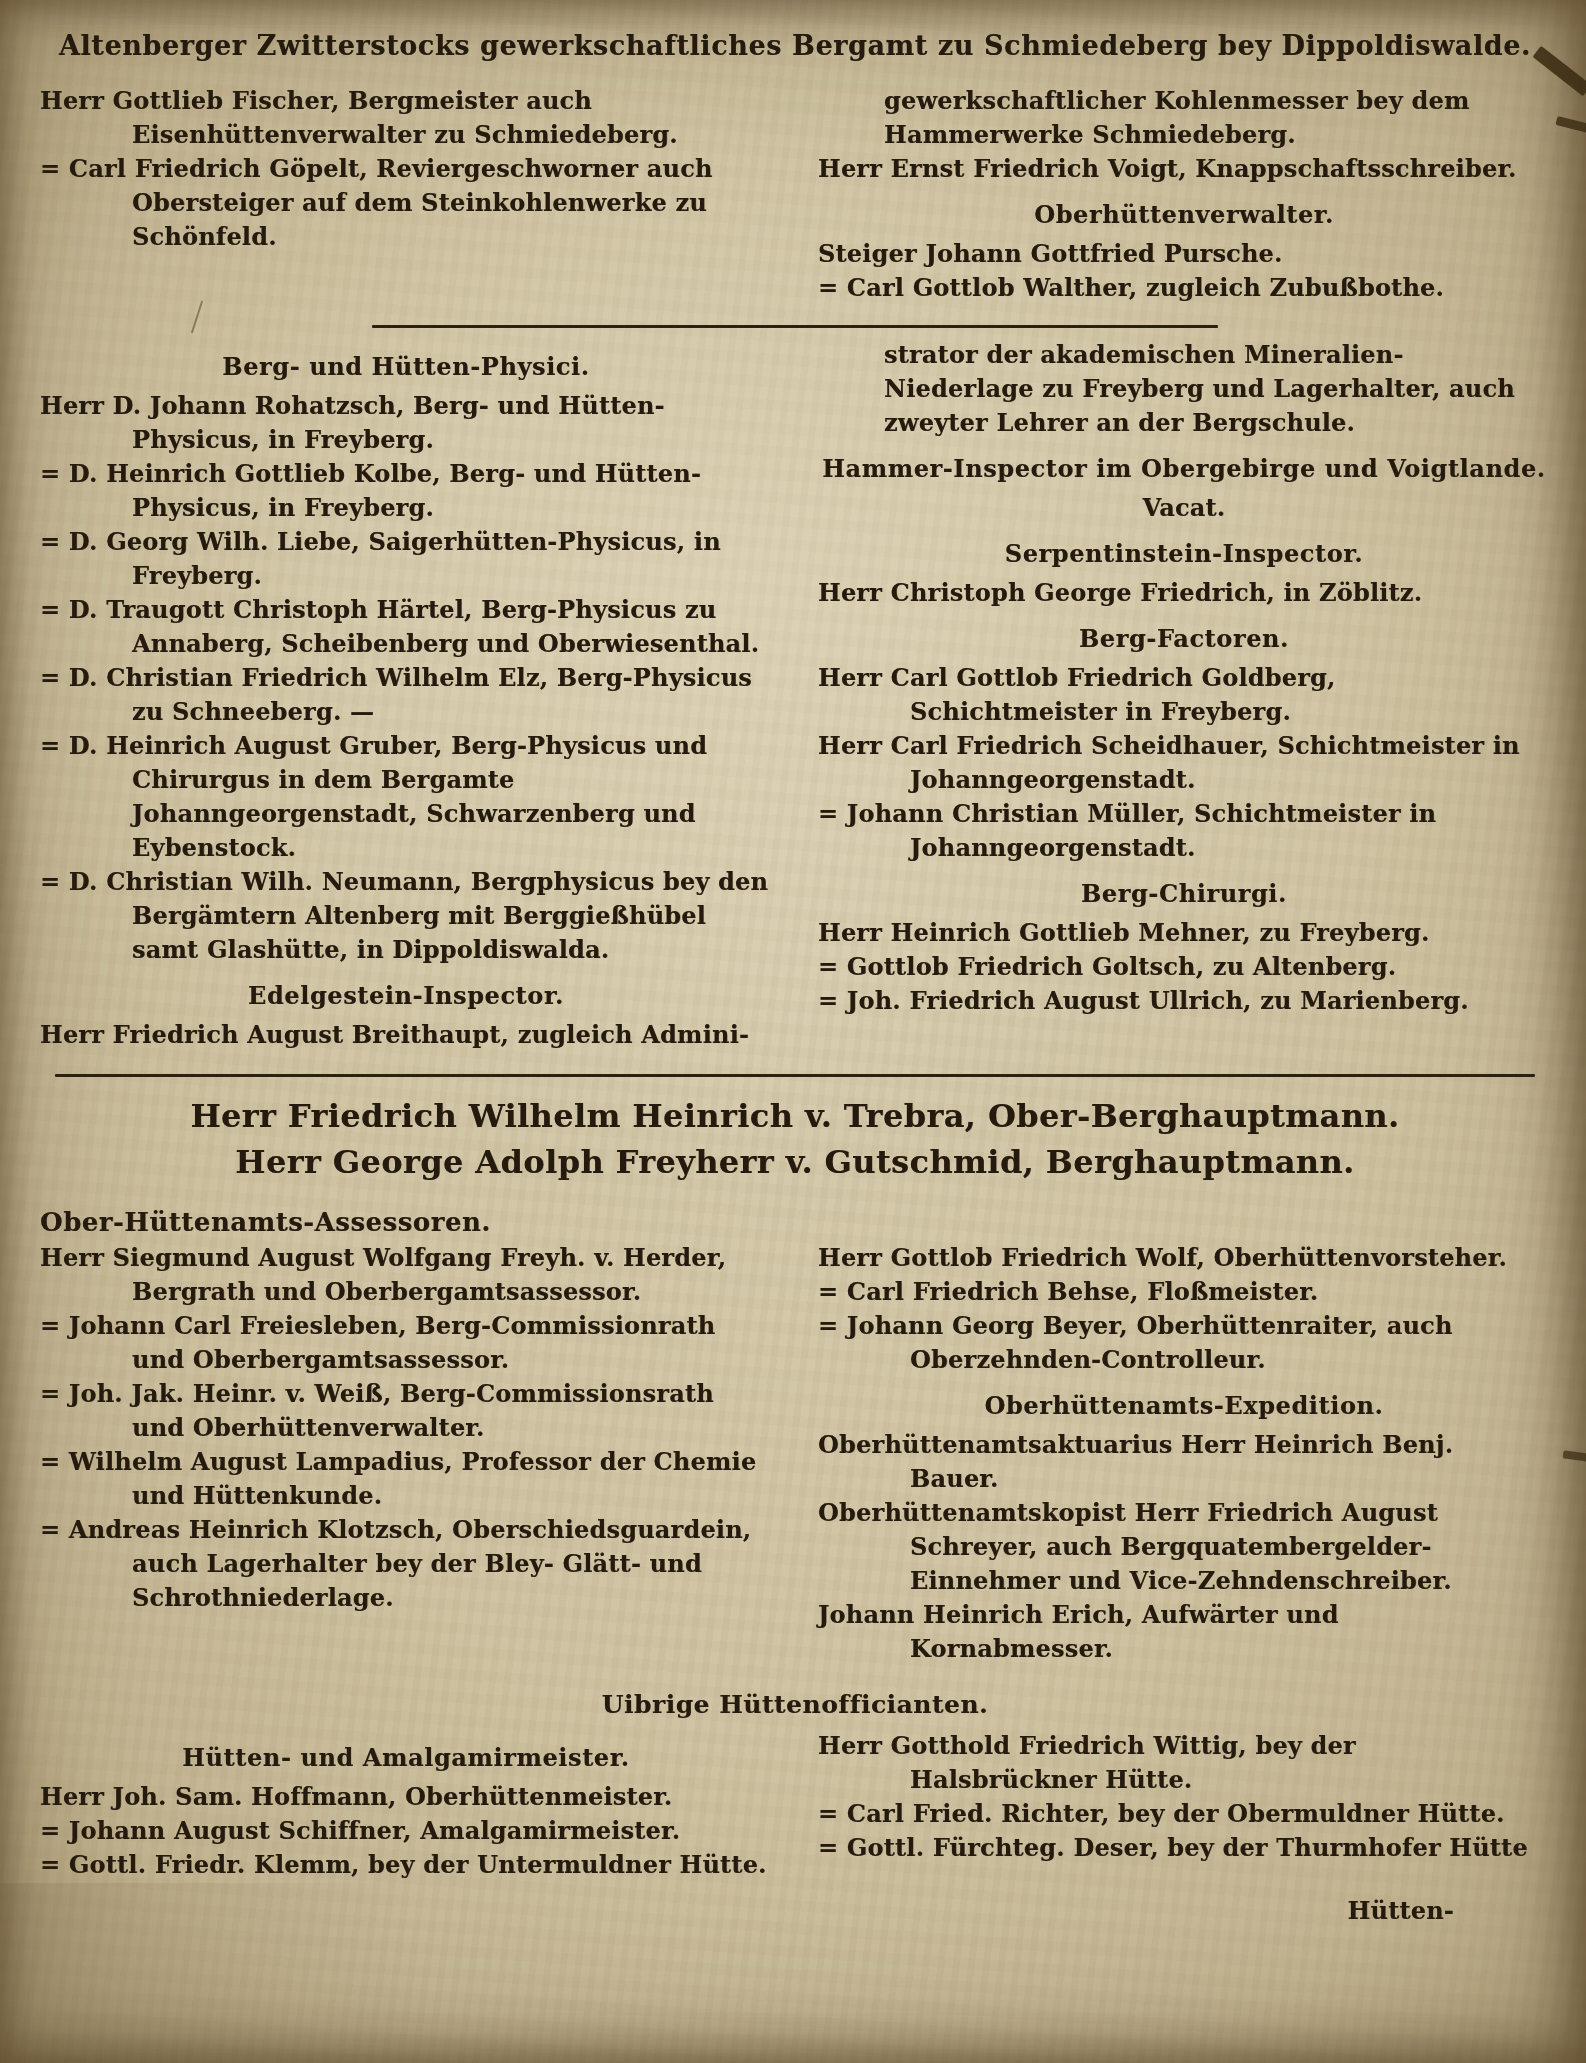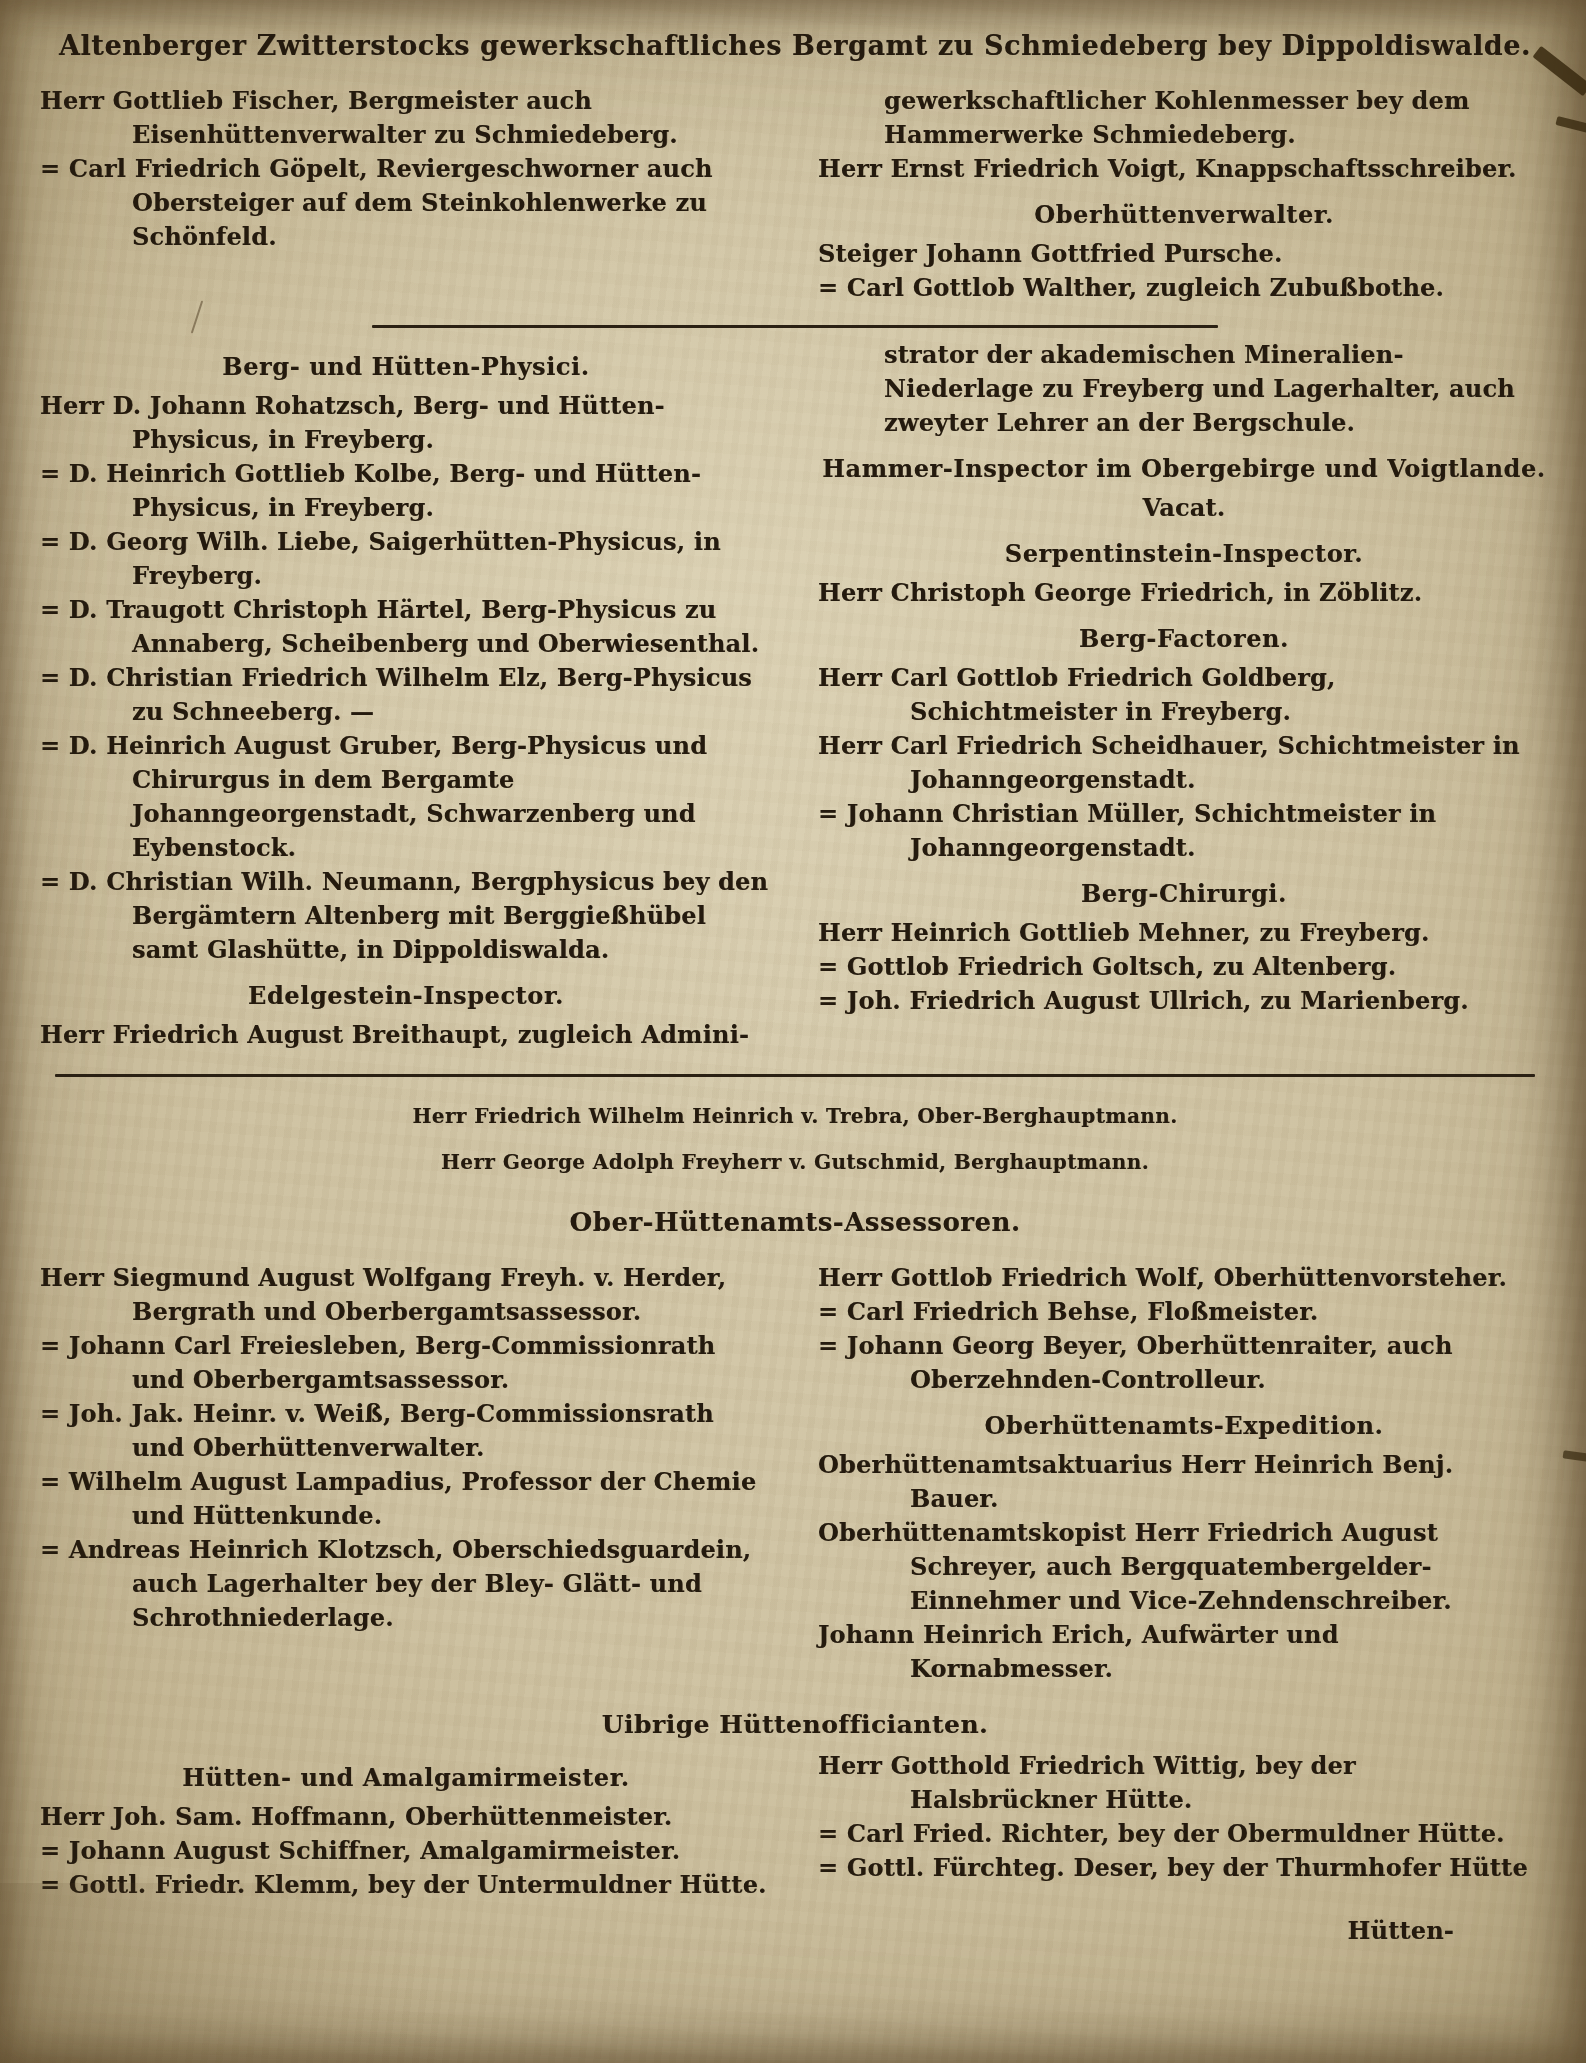--- a/index.html
+++ b/index.html
@@ -61,29 +61,28 @@
   .rule.full { width: 98%; height: 3px; margin-top: 22px; }
   .grand-title {
     text-align: center;
     font-size: 38px;
     letter-spacing: 1px;
     word-spacing: 18px;
     margin: 58px 0 18px;
   }
   .center-big {
     text-align: center;
-    font-size: 20px;
+    font-size: 32px;
     line-height: 46px;
     letter-spacing: 0.4px;
   }
   .sub-heading {
-    text-align: center;
     font-size: 26px;
     letter-spacing: 0.5px;
-    margin: 22px 0 24px;
+    margin: 22px 0 4px;
   }
   .mid-heading {
     text-align: center;
     font-size: 25px;
     letter-spacing: 0.5px;
     margin: 24px 0 10px;
   }
   .catchword {
     text-align: right;
     padding-right: 96px;

